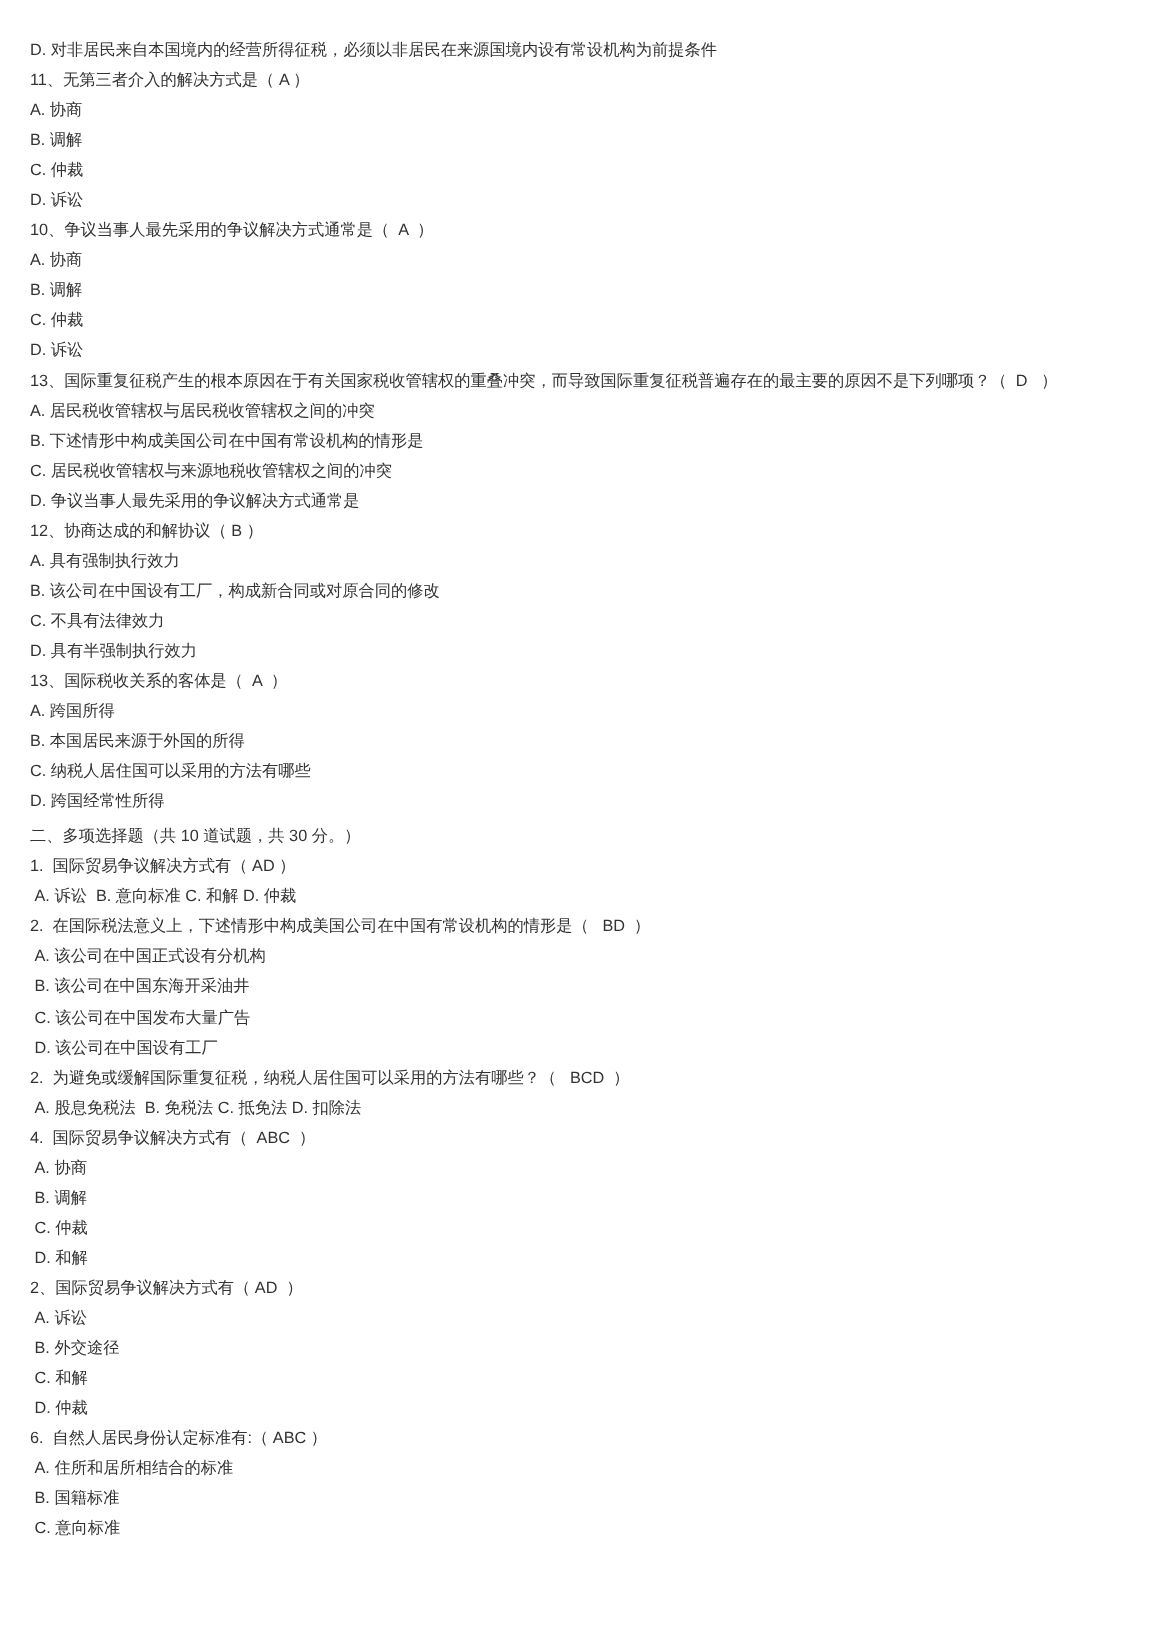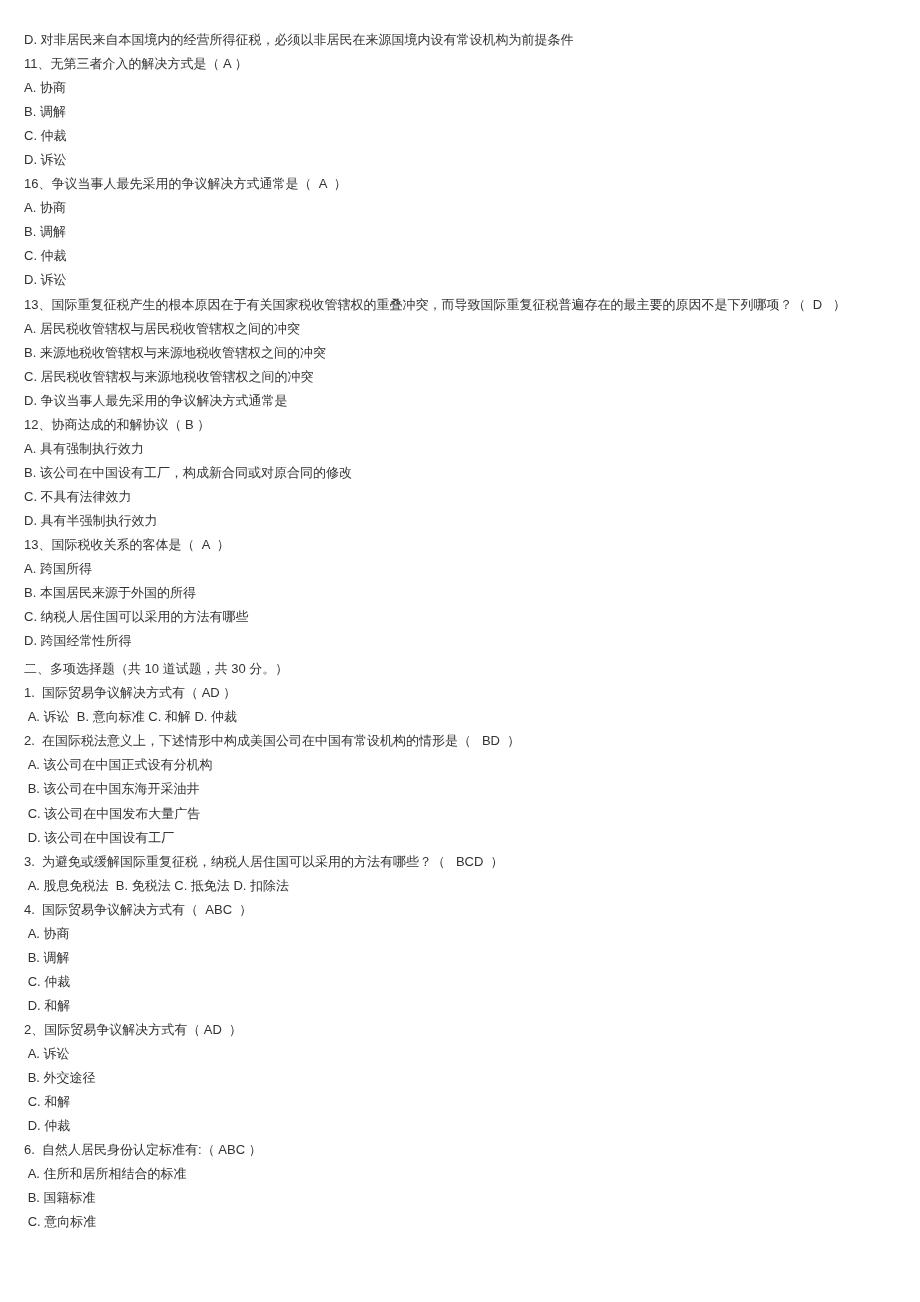--- a/index.html
+++ b/index.html
@@ -20,29 +20,29 @@
 <body>
 
 <div class="line">D. 对非居民来自本国境内的经营所得征税，必须以非居民在来源国境内设有常设机构为前提条件</div>
 
 <div class="line">11、无第三者介入的解决方式是（ A ）</div>
 <div class="line">A. 协商</div>
 <div class="line">B. 调解</div>
 <div class="line">C. 仲裁</div>
 <div class="line">D. 诉讼</div>
 
-<div class="line">16、争议当事人最先采用的争议解决方式通常是（  A  ）</div>
+<div class="line">10、争议当事人最先采用的争议解决方式通常是（  A  ）</div>
 <div class="line">A. 协商</div>
 <div class="line">B. 调解</div>
 <div class="line">C. 仲裁</div>
 <div class="line">D. 诉讼</div>
 
 <div class="line">13、国际重复征税产生的根本原因在于有关国家税收管辖权的重叠冲突，而导致国际重复征税普遍存在的最主要的原因不是下列哪项？（  D   ）</div>
 <div class="line">A. 居民税收管辖权与居民税收管辖权之间的冲突</div>
-<div class="line">B. 来源地税收管辖权与来源地税收管辖权之间的冲突</div>
+<div class="line">B. 下述情形中构成美国公司在中国有常设机构的情形是</div>
 <div class="line">C. 居民税收管辖权与来源地税收管辖权之间的冲突</div>
 <div class="line">D. 争议当事人最先采用的争议解决方式通常是</div>
 
 <div class="line">12、协商达成的和解协议（ B ）</div>
 <div class="line">A. 具有强制执行效力</div>
 <div class="line">B. 该公司在中国设有工厂，构成新合同或对原合同的修改</div>
 <div class="line">C. 不具有法律效力</div>
 <div class="line">D. 具有半强制执行效力</div>
 
 <div class="line">13、国际税收关系的客体是（  A  ）</div>
@@ -56,21 +56,21 @@
 
 <div class="line">1.  国际贸易争议解决方式有（ AD ）</div>
 <div class="line"> A. 诉讼  B. 意向标准 C. 和解 D. 仲裁</div>
 
 <div class="line">2.  在国际税法意义上，下述情形中构成美国公司在中国有常设机构的情形是（   BD  ）</div>
 <div class="line"> A. 该公司在中国正式设有分机构</div>
 <div class="line"> B. 该公司在中国东海开采油井</div>
 <div class="line"> C. 该公司在中国发布大量广告</div>
 <div class="line"> D. 该公司在中国设有工厂</div>
 
-<div class="line">3.  为避免或缓解国际重复征税，纳税人居住国可以采用的方法有哪些？（   BCD  ）</div>
+<div class="line">2.  为避免或缓解国际重复征税，纳税人居住国可以采用的方法有哪些？（   BCD  ）</div>
 <div class="line"> A. 股息免税法  B. 免税法 C. 抵免法 D. 扣除法</div>
 
 <div class="line">4.  国际贸易争议解决方式有（  ABC  ）</div>
 <div class="line"> A. 协商</div>
 <div class="line"> B. 调解</div>
 <div class="line"> C. 仲裁</div>
 <div class="line"> D. 和解</div>
 
 <div class="line">2、国际贸易争议解决方式有（ AD  ）</div>
 <div class="line"> A. 诉讼</div>

